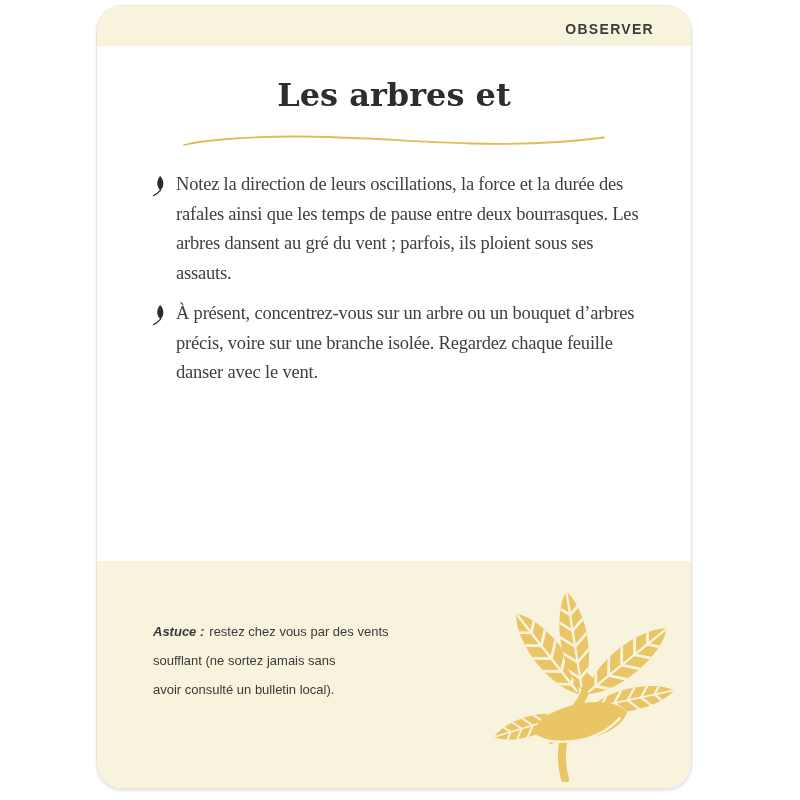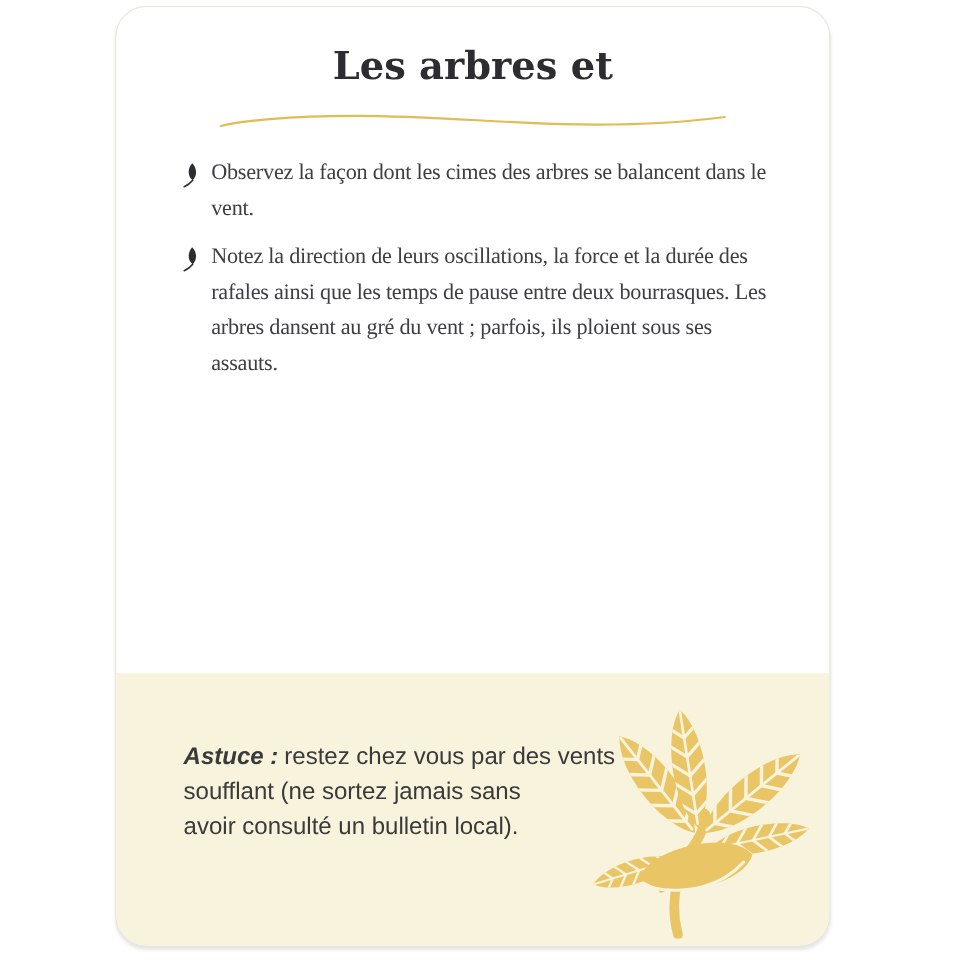--- a/index.html
+++ b/index.html
@@ -58,61 +58,64 @@
   }
 
   .card-footer {
     flex:0 0 227px;
     background:#f8f3dc;
     position:relative;
   }
   .tip {
     position:absolute; left:56px; top:56px;
     font-family:"Liberation Sans",sans-serif;
-    font-size:20px; line-height:29px;
+    font-size:13px; line-height:29px;
     color:#3a3a3a;
     white-space:nowrap;
   }
   .tip-label { font-style:italic; font-weight:700; margin-right:5px; }
 
   .illustration { position:absolute; right:6px; bottom:6px; color:#e9c566; }
 </style>
 </head>
 <body>
 
 <div class="card">
 
+  <header class="card-header">
+    <span class="category-label">OBSERVER</span>
+  </header>
 
   <main class="card-body">
     <h1 class="title">
       <span class="title-line">Les arbres et</span>
     </h1>
 
     <svg class="squiggle" width="428" height="16" viewBox="0 0 428 16">
       <path d="M4,12 C20,8 60,3.5 115,3.5 C180,3.5 230,9 290,10.5 C340,11.7 390,9 424,4.5" fill="none" stroke="#e2bb54" stroke-width="1.8" stroke-linecap="round"></path>
     </svg>
 
     <ul class="bullets">
       <li class="bullet">
         <span class="bullet-icon">
           <svg width="15" height="24" viewBox="0 0 18 26">
             <path d="M11,1 C15.5,5.5 16.5,13 11.5,18 C6.5,14.5 6,6.5 11,1 Z" fill="#2c2c31"></path>
             <path d="M11.5,18 C9.5,20.5 6.5,23 3,24.5" fill="none" stroke="#2c2c31" stroke-width="1.6" stroke-linecap="round"></path>
           </svg>
         </span>
-        <span class="bullet-text">Observez la façon dont les cimes des arbres se balancent dans le vent.</span>
+        <span class="bullet-text">Notez la direction de leurs oscillations, la force et la durée des rafales ainsi que les temps de pause entre deux bourrasques. Les arbres dansent au gré du vent ; parfois, ils ploient sous ses assauts.</span>
       </li>
       <li class="bullet">
         <span class="bullet-icon">
           <svg width="15" height="24" viewBox="0 0 18 26">
             <path d="M11,1 C15.5,5.5 16.5,13 11.5,18 C6.5,14.5 6,6.5 11,1 Z" fill="#2c2c31"></path>
             <path d="M11.5,18 C9.5,20.5 6.5,23 3,24.5" fill="none" stroke="#2c2c31" stroke-width="1.6" stroke-linecap="round"></path>
           </svg>
         </span>
-        <span class="bullet-text">Notez la direction de leurs oscillations, la force et la durée des rafales ainsi que les temps de pause entre deux bourrasques. Les arbres dansent au gré du vent ; parfois, ils ploient sous ses assauts.</span>
+        <span class="bullet-text">À présent, concentrez-vous sur un arbre ou un bouquet d’arbres précis, voire sur une branche isolée. Regardez chaque feuille danser avec le vent.</span>
       </li>
     </ul>
   </main>
 
   <footer class="card-footer">
     <div class="tip">
       <div class="tip-line">
         <em class="tip-label">Astuce :</em><span>restez chez vous par des vents</span>
       </div>
       <div class="tip-line">soufflant (ne sortez jamais sans</div>

